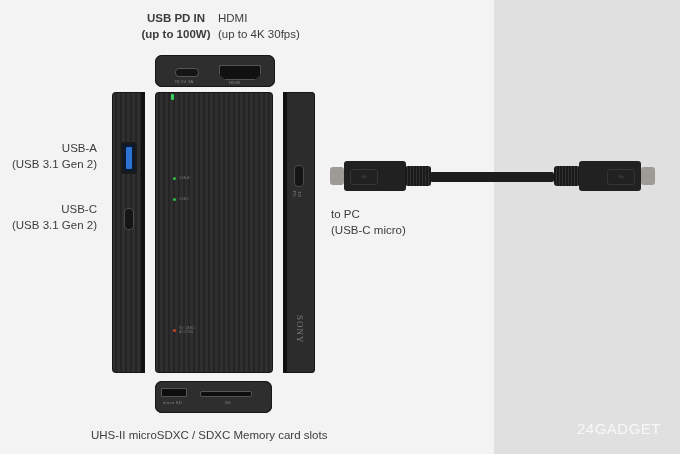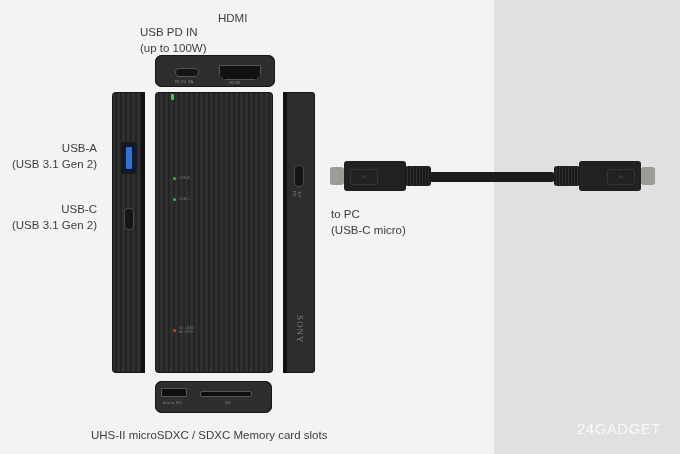--- a/index.html
+++ b/index.html
@@ -51,26 +51,27 @@
     .plug-body { position: absolute; top: 161px; width: 62px; height: 30px; background: #212121; border-radius: 3px; }
     .plug-logo { position: absolute; top: 8px; width: 26px; height: 14px; border: 1px solid #353535; border-radius: 3px; font-size: 7px; color: #444; text-align: center; line-height: 14px; }
 
     .watermark { position: absolute; left: 577px; top: 420px; font-size: 15px; color: #fafafa; letter-spacing: 0.5px; opacity: 0.9; }
   </style>
 </head>
 <body>
 
 <div class="right-panel"></div>
 
-<div class="label" style="left:140px; top:24px; width:72px;">
+<div class="label" style="left:140px; top:10px; text-align:center; width:72px;font-weight:bold;">
   <span>USB PD IN</span>
   <span>(up to 100W)</span>
 </div>
 <div class="label" style="left:218px; top:10px;">
   <span>HDMI</span>
+  <span>(up to 4K 30fps)</span>
 </div>
 
 <div class="label right" style="right:583px; top:140px;">
   <span>USB-A</span>
   <span>(USB 3.1 Gen 2)</span>
 </div>
 <div class="label right" style="right:583px; top:201px;">
   <span>USB-C</span>
   <span>(USB 3.1 Gen 2)</span>
 </div>

